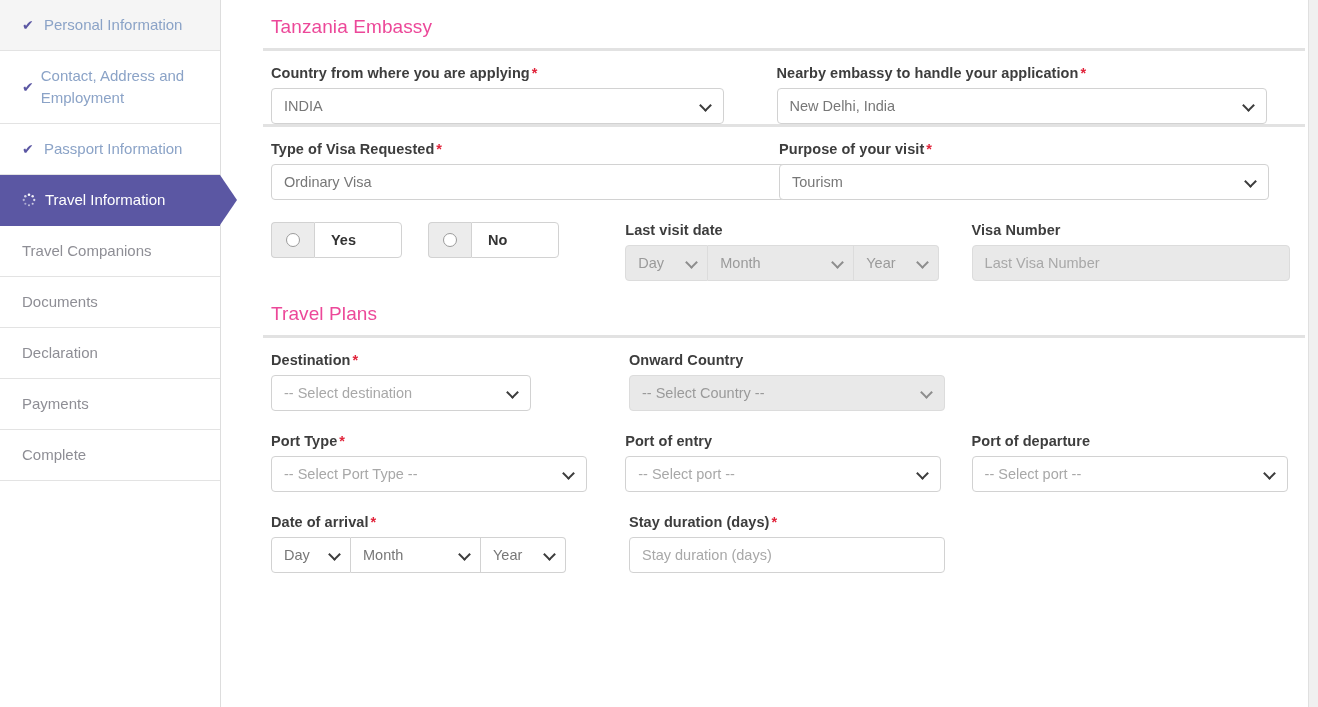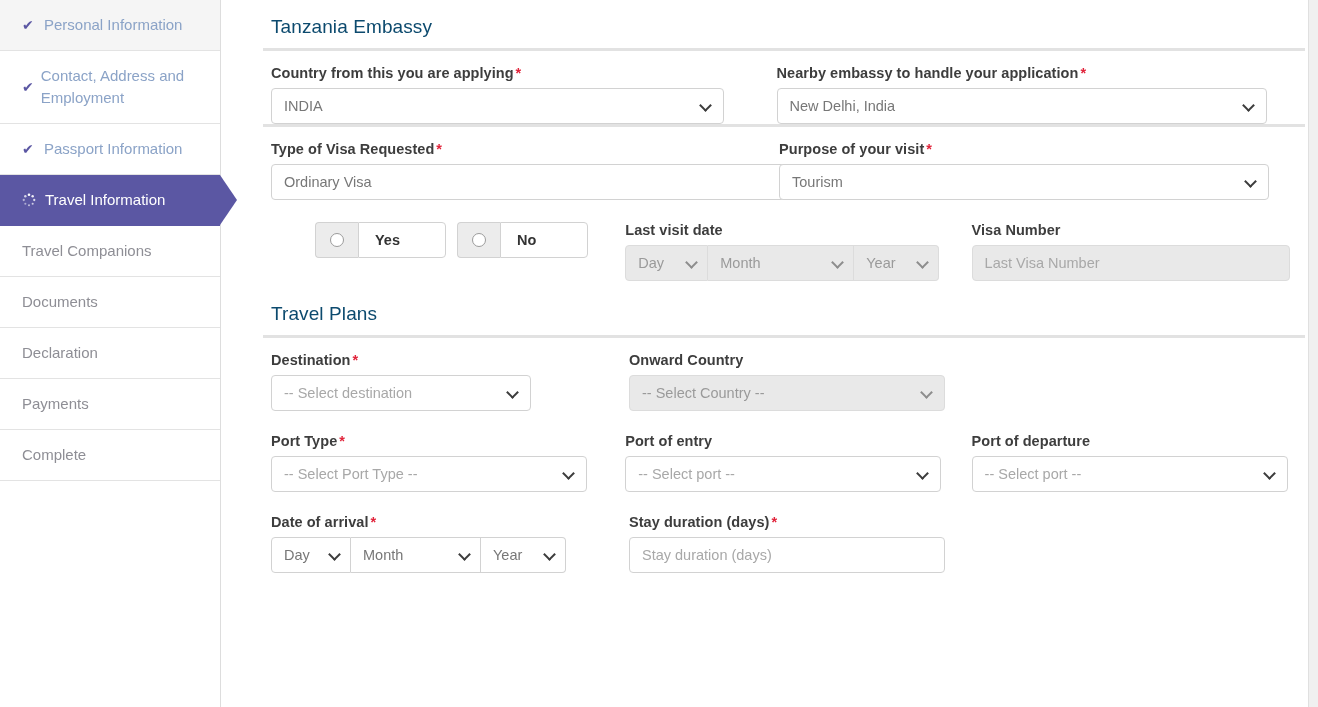--- a/index.html
+++ b/index.html
@@ -66,21 +66,21 @@
   
   .content {
     flex: 1 1 auto;
     padding: 0 18px 0 42px;
     position: relative;
     overflow: hidden;
   }
   .section-title {
     font-size: 19px;
     font-weight: 400;
-    color: #0c4a6e;
+    color: #ec4899;
     margin: 0;
     padding: 16px 0 10px 8px;
     letter-spacing: 0.1px;
   }
   .section-rule {
     height: 3px;
     background: #e2e2e2;
     width: 1042px;
     margin-bottom: 14px;
   }
@@ -141,21 +141,21 @@
     border-left-width: 1px;
     border-top-left-radius: 4px;
     border-bottom-left-radius: 4px;
   }
   .dategrp .ctl:last-child {
     border-top-right-radius: 4px;
     border-bottom-right-radius: 4px;
   }
 
   
-  .radios { display: flex; gap: 11px; margin-left: 44px; }
+  .radios { display: flex; gap: 26px; }
   .radio-wrap { display: flex; height: 36px; }
   .radio-box {
     width: 43px;
     border: 1px solid #d2d2d2;
     border-right: none;
     border-top-left-radius: 4px;
     border-bottom-left-radius: 4px;
     background: #ececec;
     display: flex; align-items: center; justify-content: center;
   }
@@ -247,21 +247,21 @@
     </div>
   </nav>
 
   <main class="content">
 
     <h2 class="section-title">Tanzania Embassy</h2>
     <div class="section-rule"></div>
 
     <div class="row">
       <div class="field" style="width:508px;">
-        <label class="fl"><span>Country from this you are applying</span><span class="req">*</span></label>
+        <label class="fl"><span>Country from where you are applying</span><span class="req">*</span></label>
         <div class="ctl" style="width:453px;">
           <span class="val">INDIA</span>
           <span class="chev"></span>
         </div>
       </div>
       <div class="field" style="width:534px;">
         <label class="fl"><span>Nearby embassy to handle your application</span><span class="req">*</span></label>
         <div class="ctl" style="width:490px;">
           <span class="val">New Delhi, India</span>
           <span class="chev"></span>

